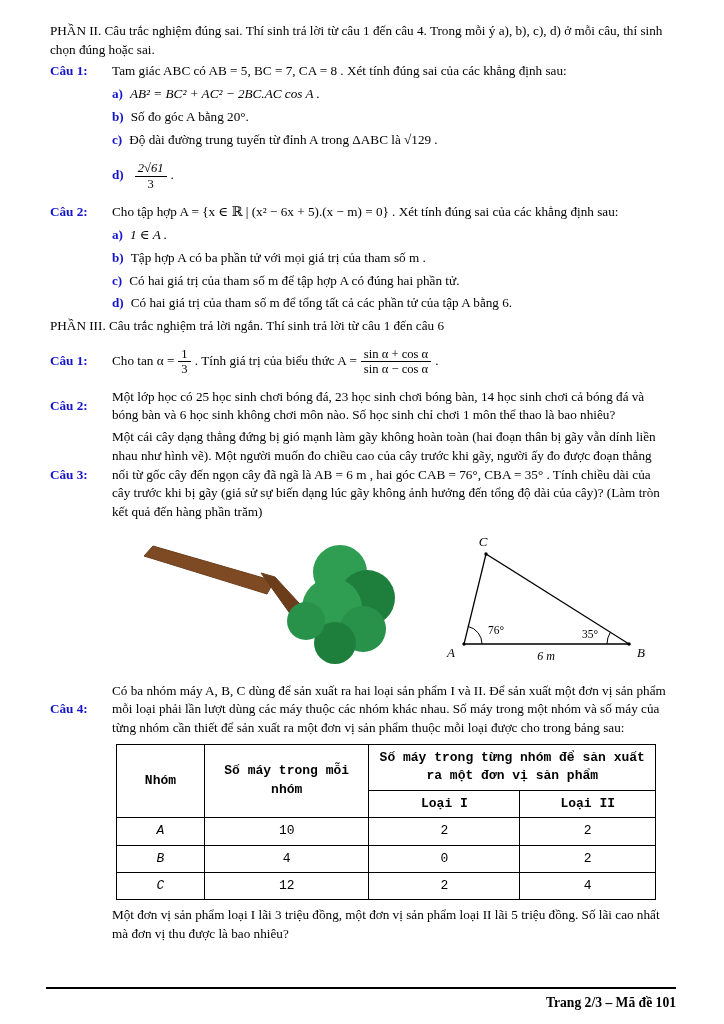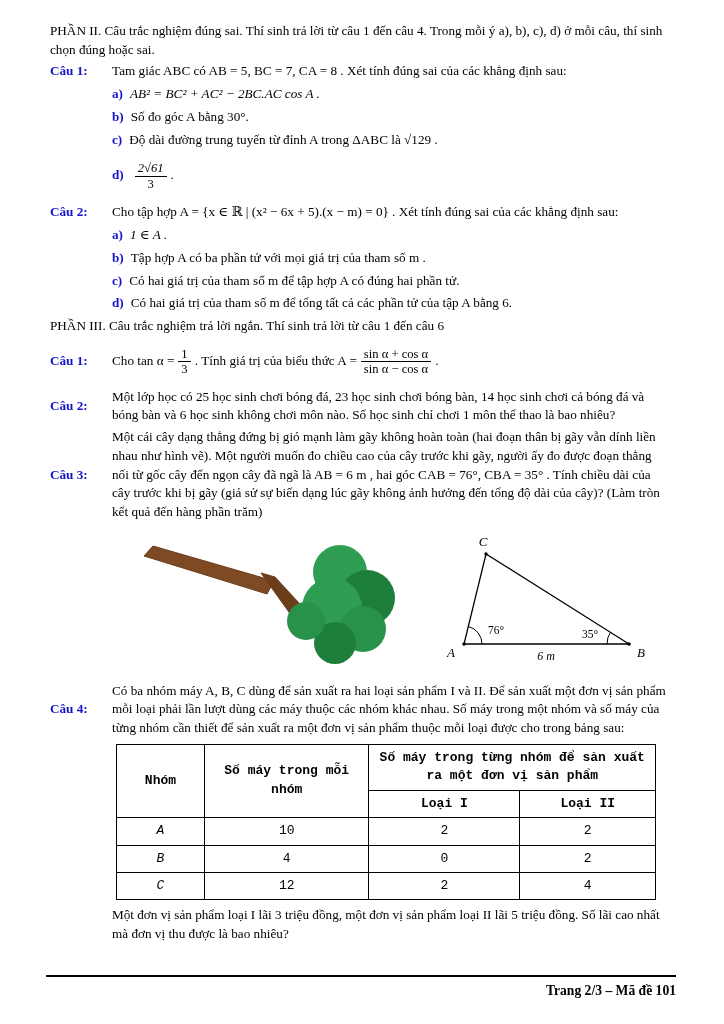--- a/index.html
+++ b/index.html
@@ -68,21 +68,21 @@
     text-align:center;
     vertical-align:middle;
     font-family:Liberation Mono, monospace;
   }
   table.machines th { font-weight:bold; }
   td.grp { font-style:italic; }
 
   .after-table { margin-left:62px; margin-top:2px; }
 
   .page-footer {
-    position:absolute; left:46px; right:48px; bottom:24px;
+    position:absolute; left:46px; right:48px; bottom:12px;
     border-top:2px solid #000;
     padding-top:4px;
     text-align:right;
     font-weight:bold; font-size:13.6px;
   }
 </style>
 </head>
 <body>
 
 <div class="page">
@@ -94,21 +94,21 @@
     <div class="q">
       <span class="qlabel">Câu 1:</span>
       <div class="qbody">Tam giác ABC có AB = 5, BC = 7, CA = 8 . Xét tính đúng sai của các khẳng định sau:</div>
     </div>
     <div class="sub">
       <span class="sublabel">a)</span>
       <span class="math">AB² = BC² + AC² − 2BC.AC cos A .</span>
     </div>
     <div class="sub">
       <span class="sublabel">b)</span>
-      <span>Số đo góc A bằng 30°.</span>
+      <span>Số đo góc A bằng 20°.</span>
     </div>
     <div class="sub">
       <span class="sublabel">c)</span>
       <span>Độ dài đường trung tuyến từ đỉnh A trong ΔABC là √129 .</span>
     </div>
     <div class="sub">
       <span class="sublabel">d)</span>
       <span>
         <span class="frac">
             <span class="num math">2√61</span>

